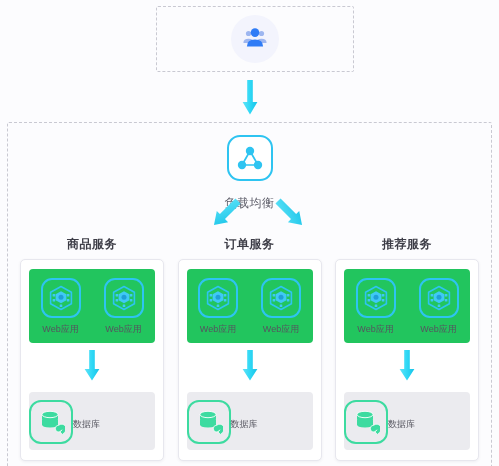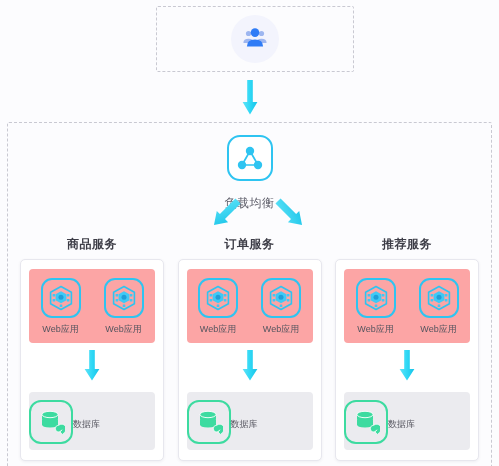--- a/index.html
+++ b/index.html
@@ -123,21 +123,21 @@
     border-radius: 5px;
     box-shadow: 0 1px 3px rgba(60,60,90,.07);
     padding: 9px 8px 10px 8px;
     box-sizing: border-box;
     display: flex;
     flex-direction: column;
     align-items: center;
   }
   .web-panel {
     width: 126px;
-    background: #fca5a5;
+    background: #22c55e;
     border-radius: 4px;
     padding: 9px 0 7px 0;
     display: flex;
     justify-content: space-around;
     align-items: center;
   }
   .node {
     display: flex;
     flex-direction: column;
     align-items: center;

